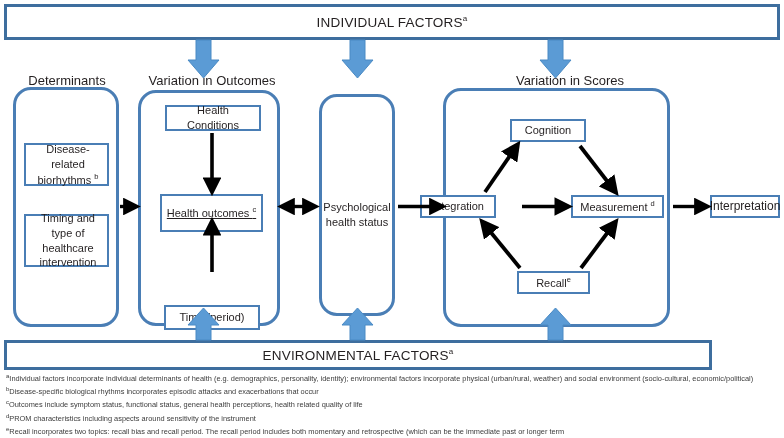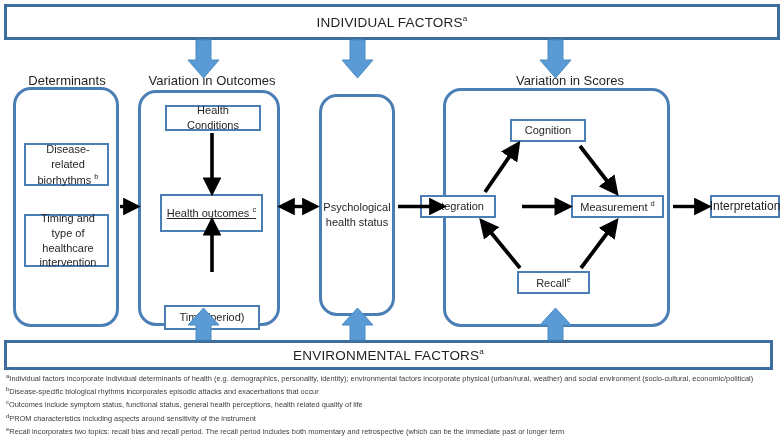--- a/index.html
+++ b/index.html
@@ -175,21 +175,21 @@
   <div class="node" style="left:517px; top:271px; width:73px; height:23px;">
     <span>
       <span>Recall</span><sup>e</sup>
     </span>
   </div>
 
   <div class="node" style="left:710px; top:195px; width:70px; height:23px; font-size:12px;">
     <span>Interpretation</span>
   </div>
 
-  <div class="banner" style="left:4px; top:340px; width:769px; height:30px;">
+  <div class="banner" style="left:4px; top:340px; width:708px; height:30px;">
     <span class="banner-label">
       <span>ENVIRONMENTAL FACTORS</span><sup>a</sup>
     </span>
   </div>
 
   <svg id="arrows" viewBox="0 0 784 438">
     <defs>
       <marker id="blk" markerWidth="5.2" markerHeight="5.2" refX="3.2" refY="2.6" orient="auto" markerUnits="strokeWidth">
         <path d="M0,0 L5.2,2.6 L0,5.2 z" fill="#000000"></path>
       </marker>

